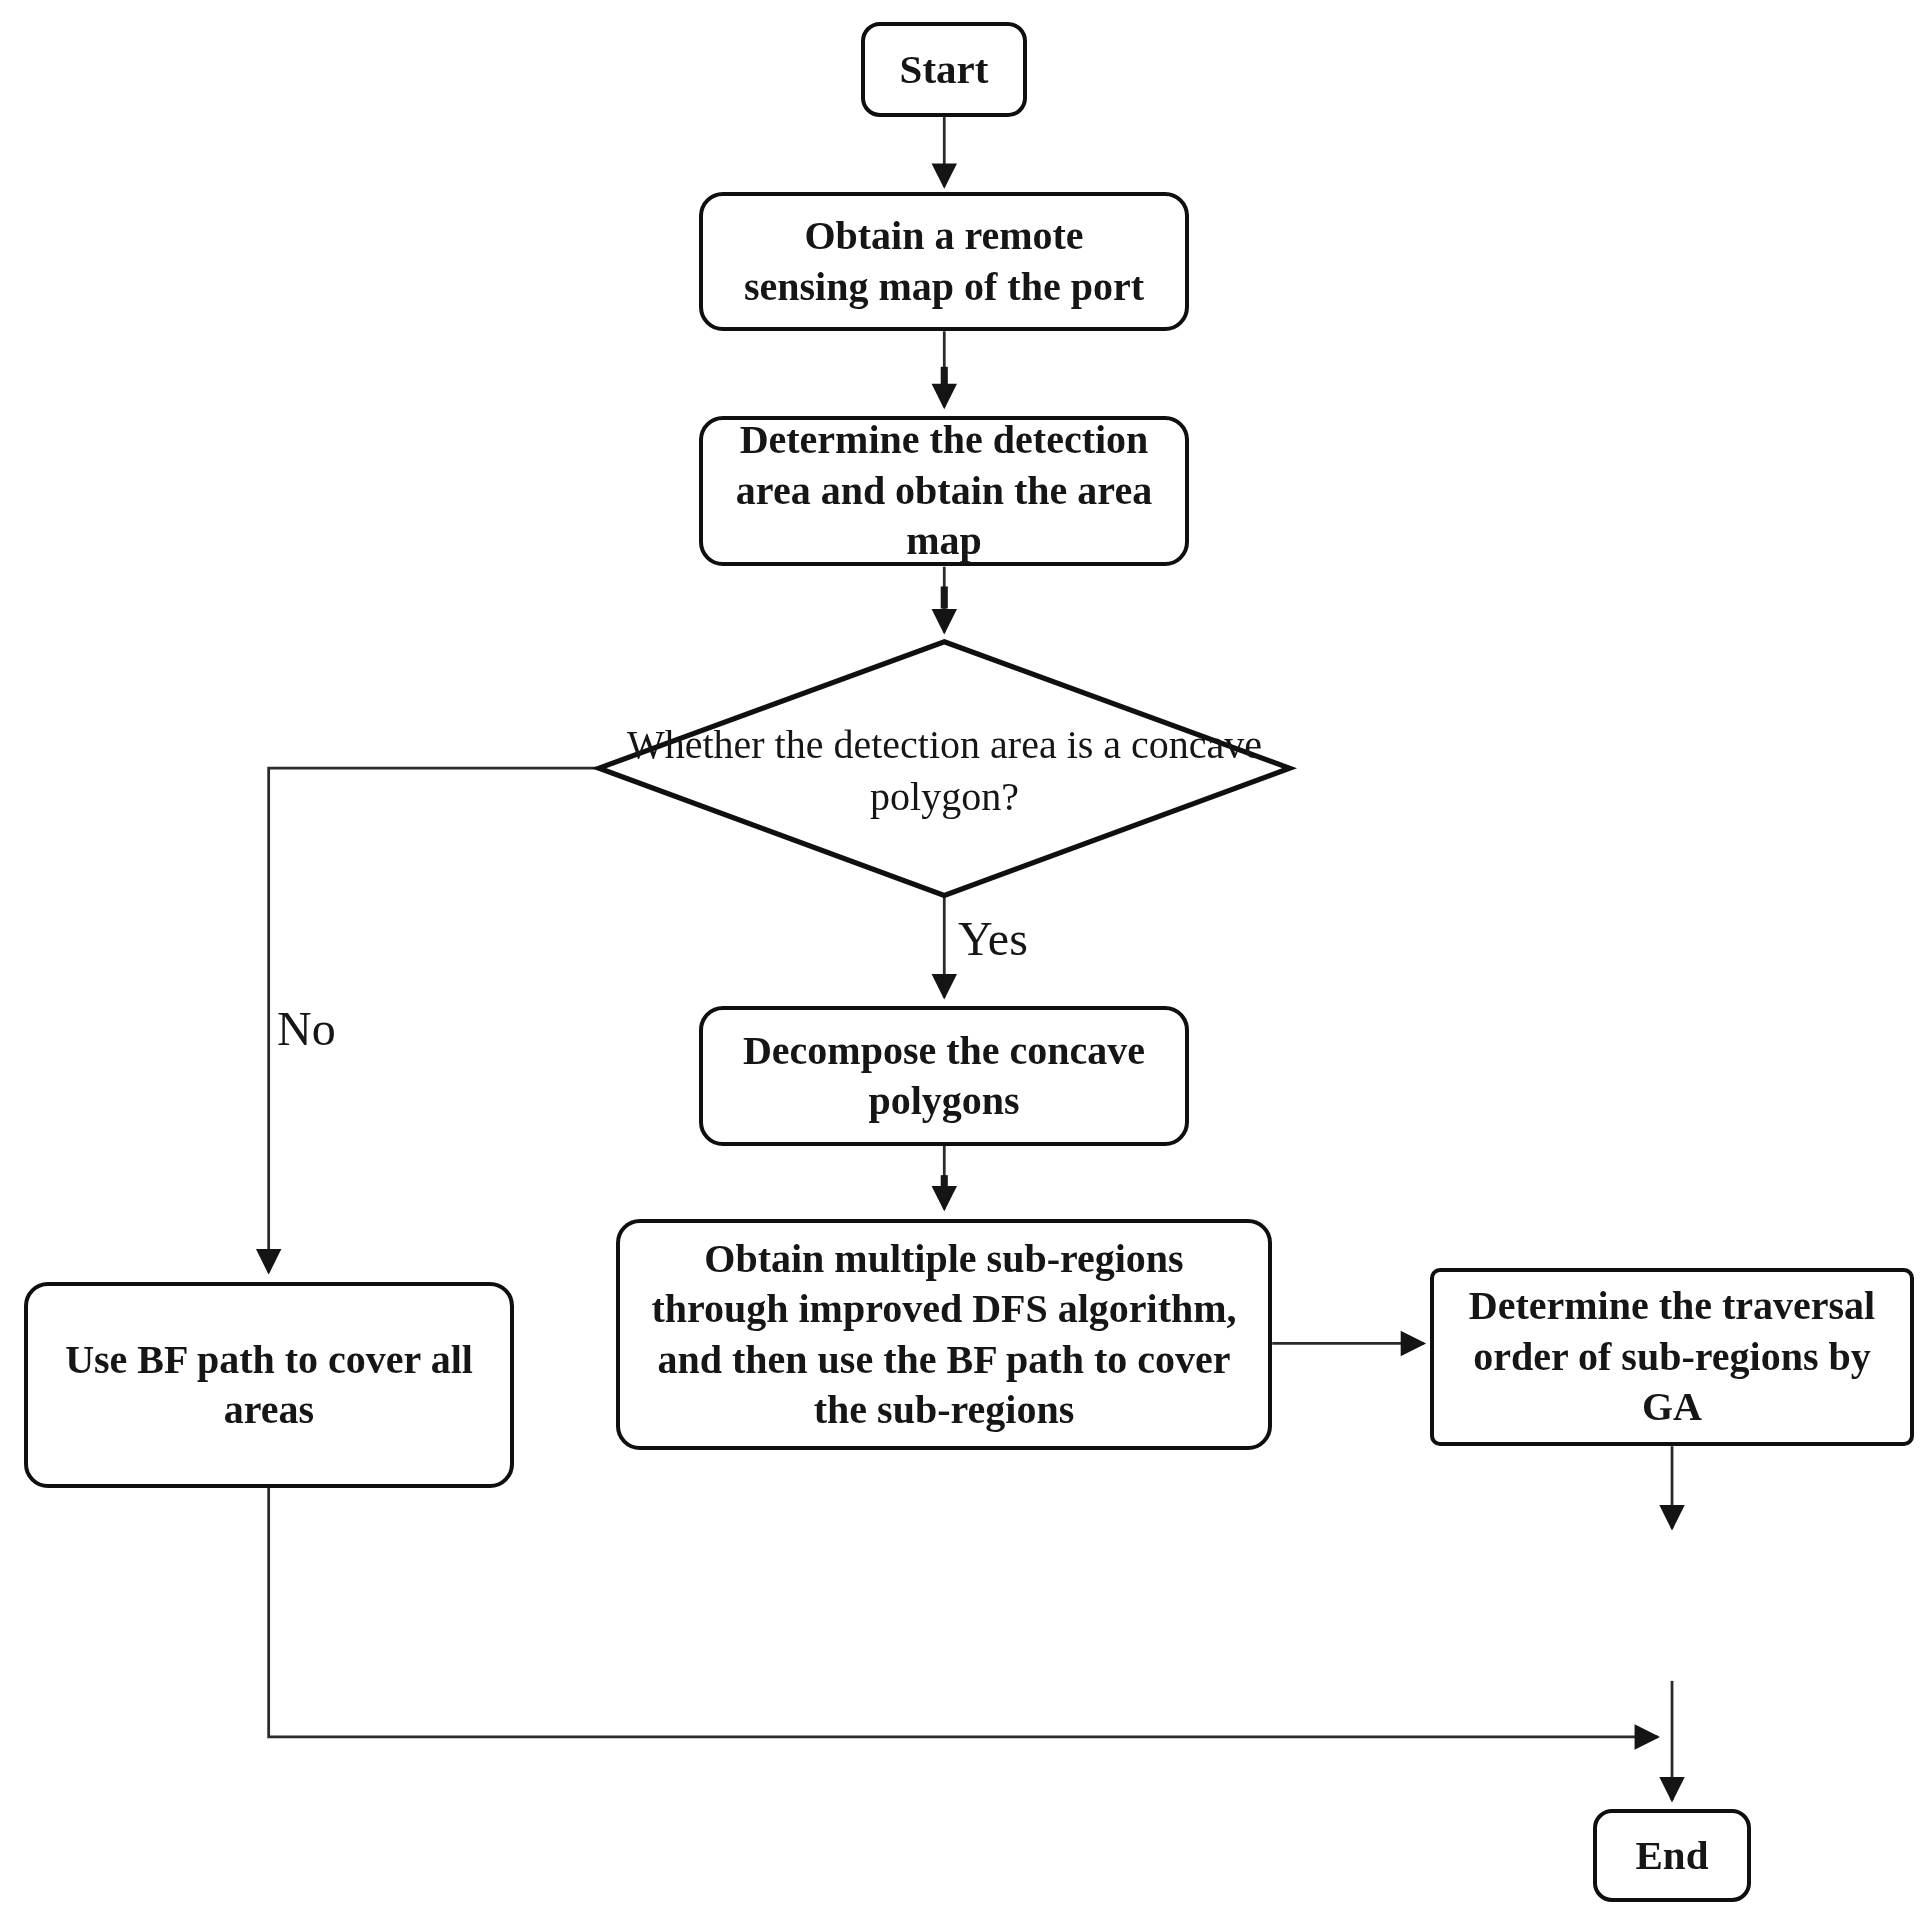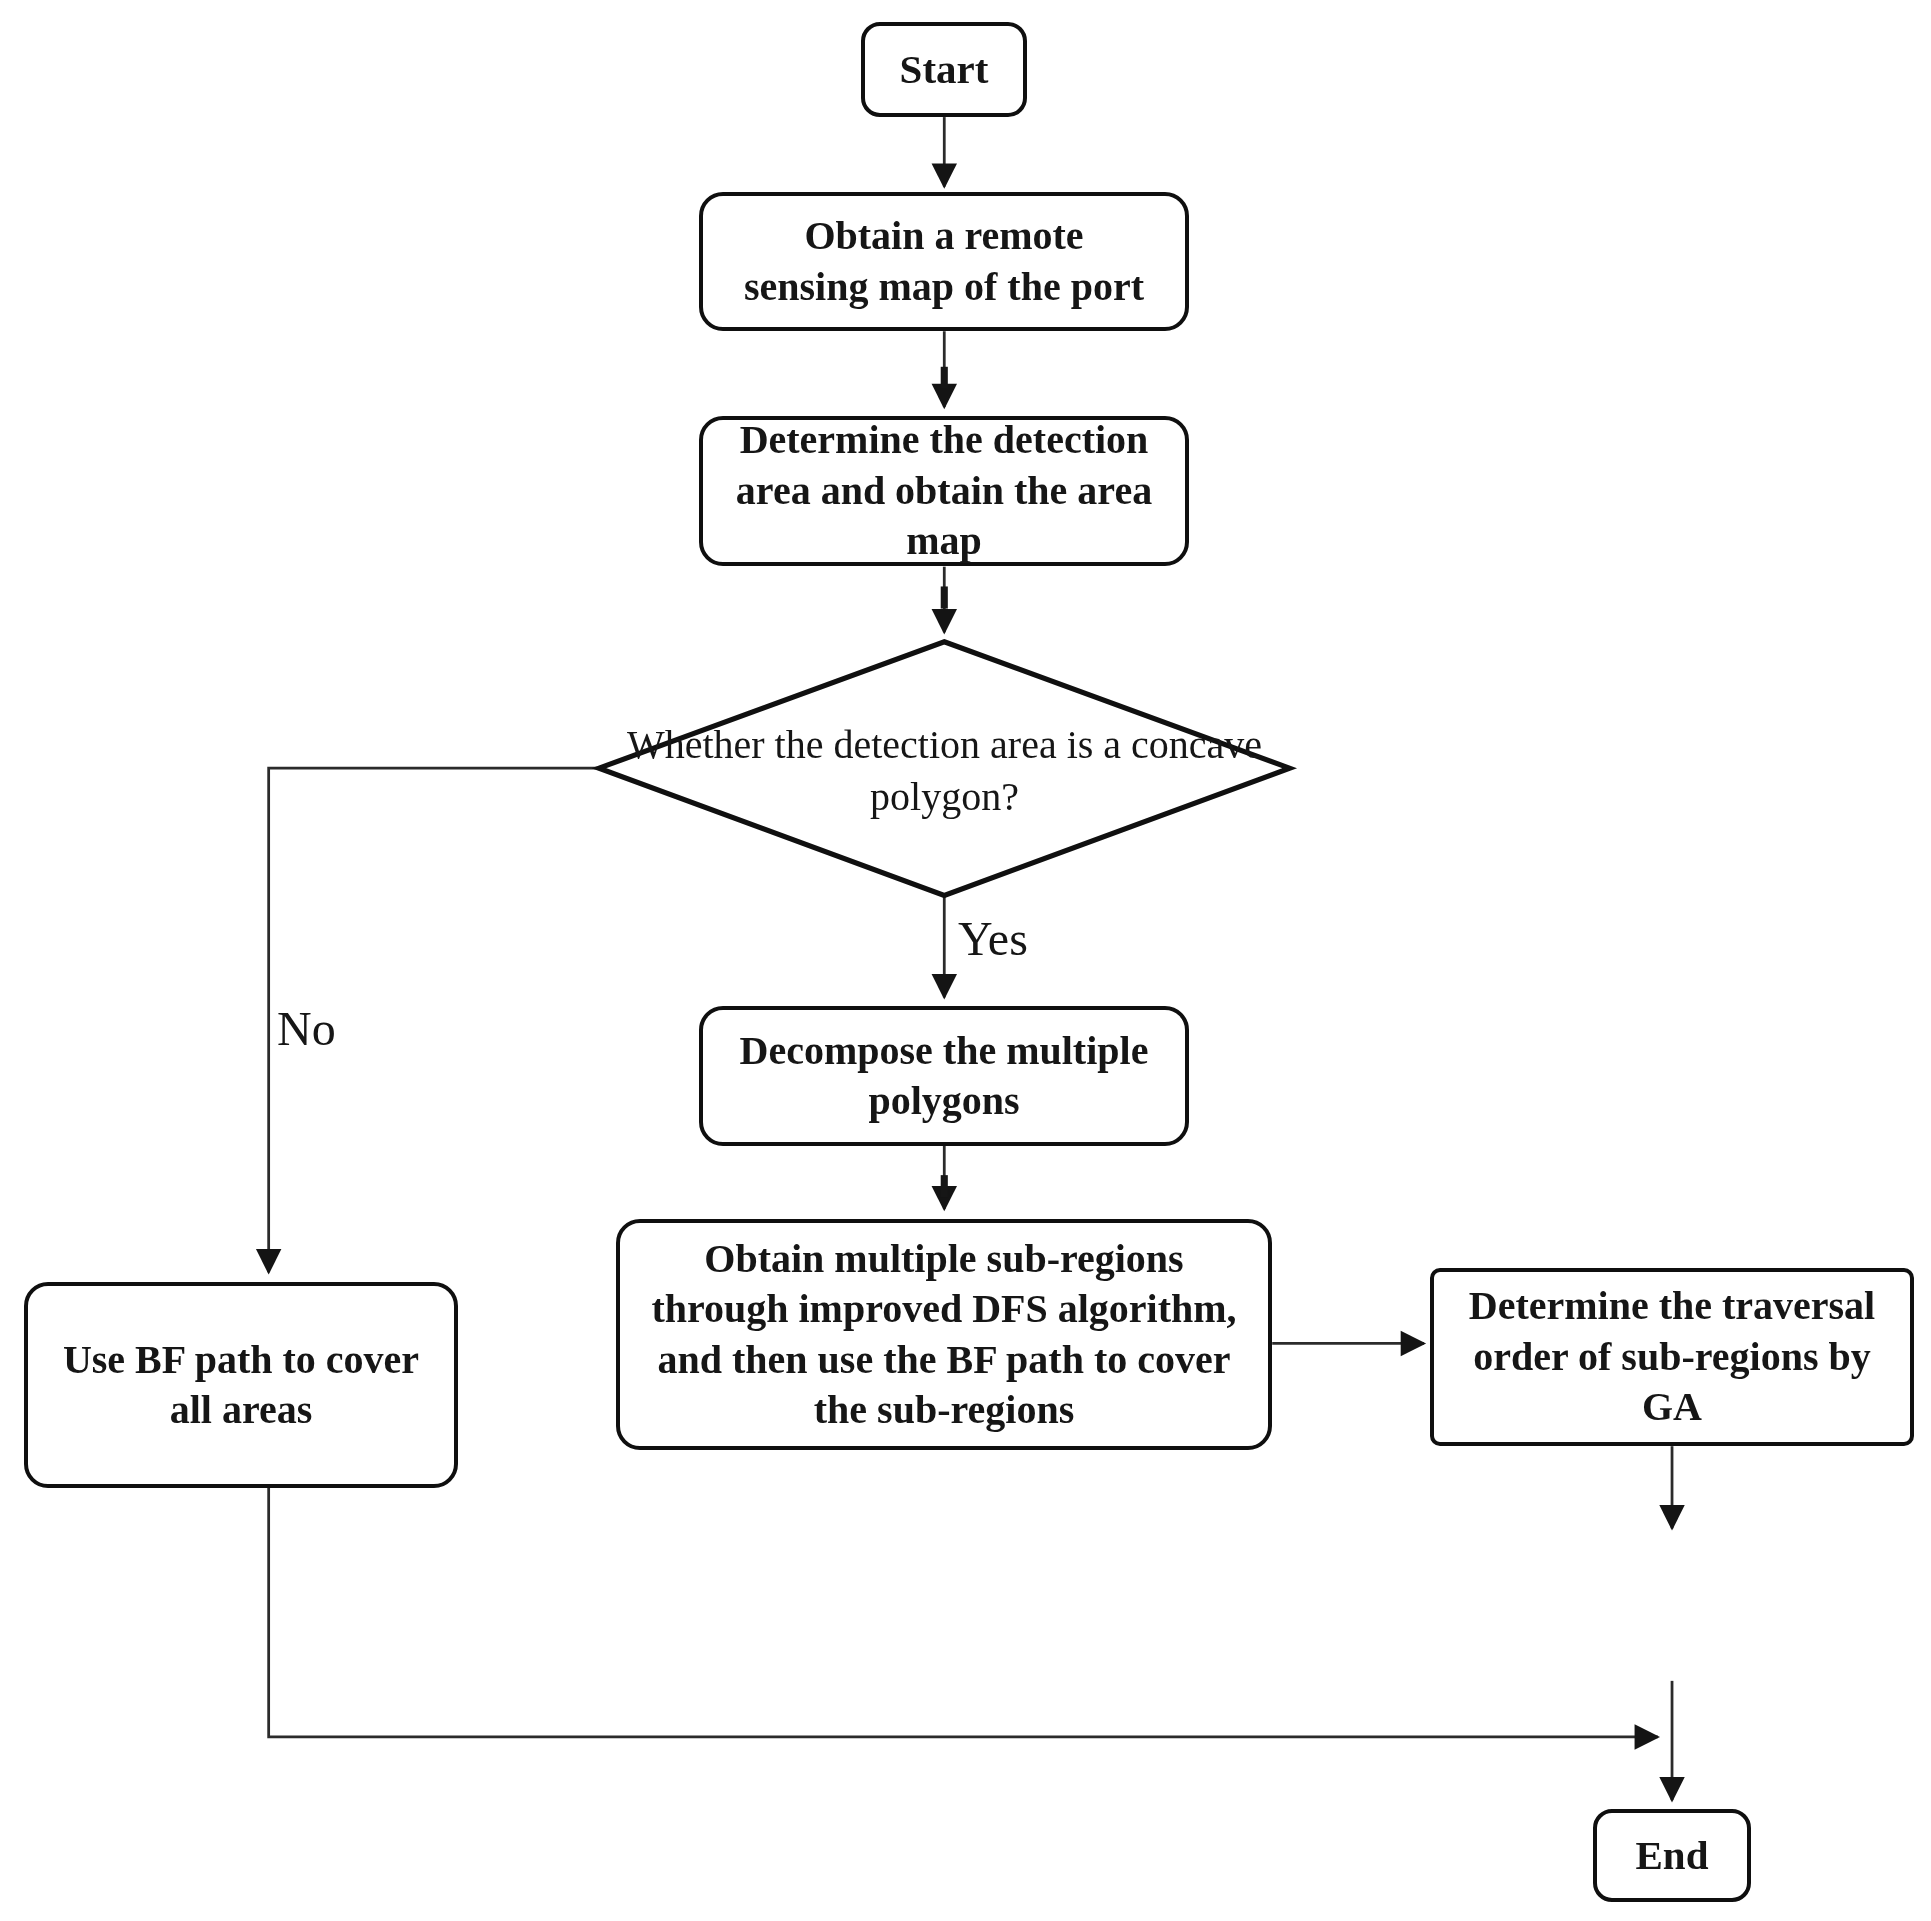--- a/index.html
+++ b/index.html
@@ -98,25 +98,25 @@
   <div class="node" style="left:699px; top:192px; width:490px; height:139px; padding:0 40px;">Obtain a remote sensing map of the port</div>
 
   <div class="node" style="left:699px; top:416px; width:490px; height:150px; padding:0 24px;">Determine the detection area and obtain the area map</div>
 
   <div class="decision-text" style="left:569px; top:719px; width:751px; height:103px;">Whether the detection area is a concave polygon?</div>
 
   <div class="edge-label" style="left:958px; top:915px;">Yes</div>
 
   <div class="edge-label" style="left:277px; top:1005px;">No</div>
 
-  <div class="node" style="left:699px; top:1006px; width:490px; height:140px; padding:0 24px;">Decompose the multiple polygons</div>
+  <div class="node" style="left:699px; top:1006px; width:490px; height:140px; padding:0 24px;">Decompose the concave polygons</div>
 
   <div class="node" style="left:616px; top:1219px; width:656px; height:231px; padding:0 20px;">Obtain multiple sub-regions through improved DFS algorithm, and then use the BF path to cover the sub-regions</div>
 
-  <div class="node" style="left:24px; top:1282px; width:434px; height:206px; padding:0 24px;">Use BF path to cover all areas</div>
+  <div class="node" style="left:24px; top:1282px; width:490px; height:206px; padding:0 24px;">Use BF path to cover all areas</div>
 
   <div class="node" style="left:1430px; top:1268px; width:484px; height:178px; padding:0 8px;border-radius:10px;">Determine the traversal order of sub-regions by GA</div>
 
 
   <div class="node terminator" style="left:1593px; top:1809px; width:158px; height:93px;">End</div>
 
 </div>
 
 
 </body></html>

